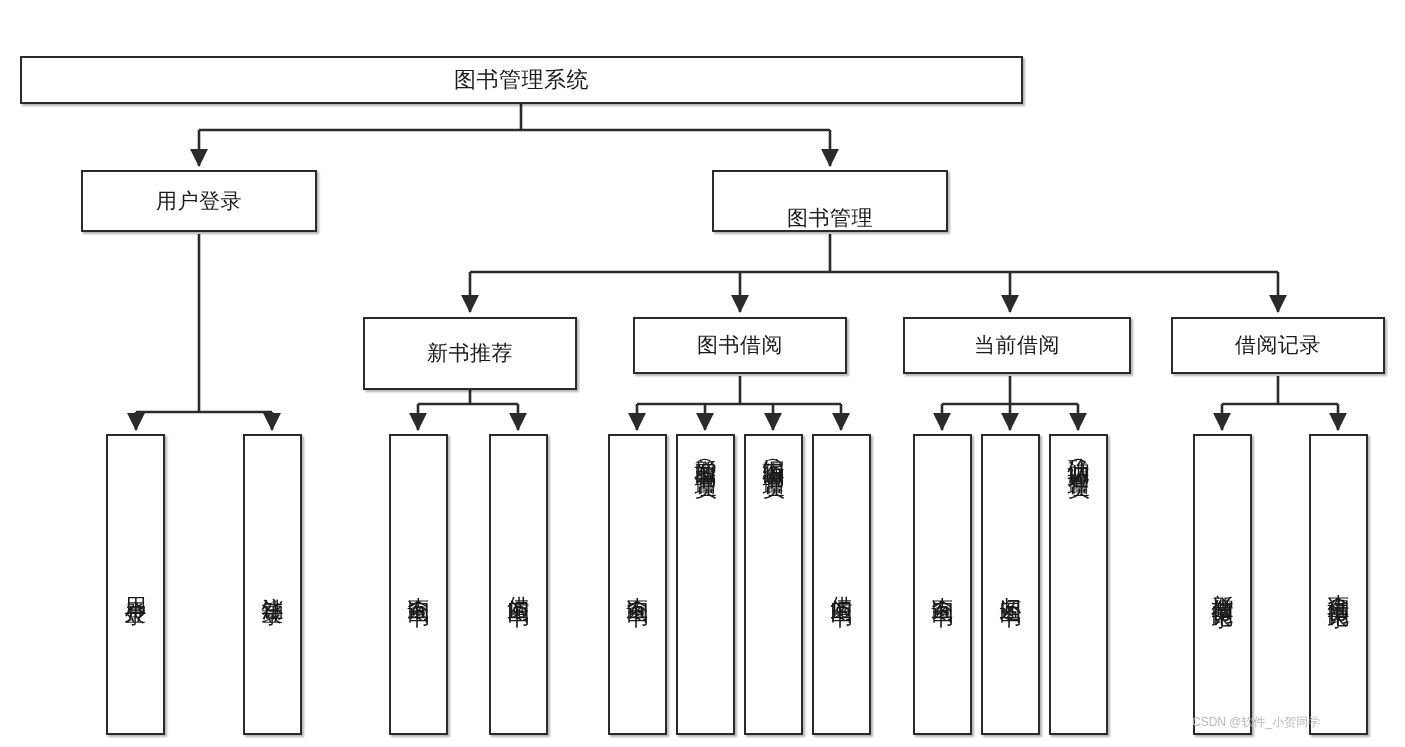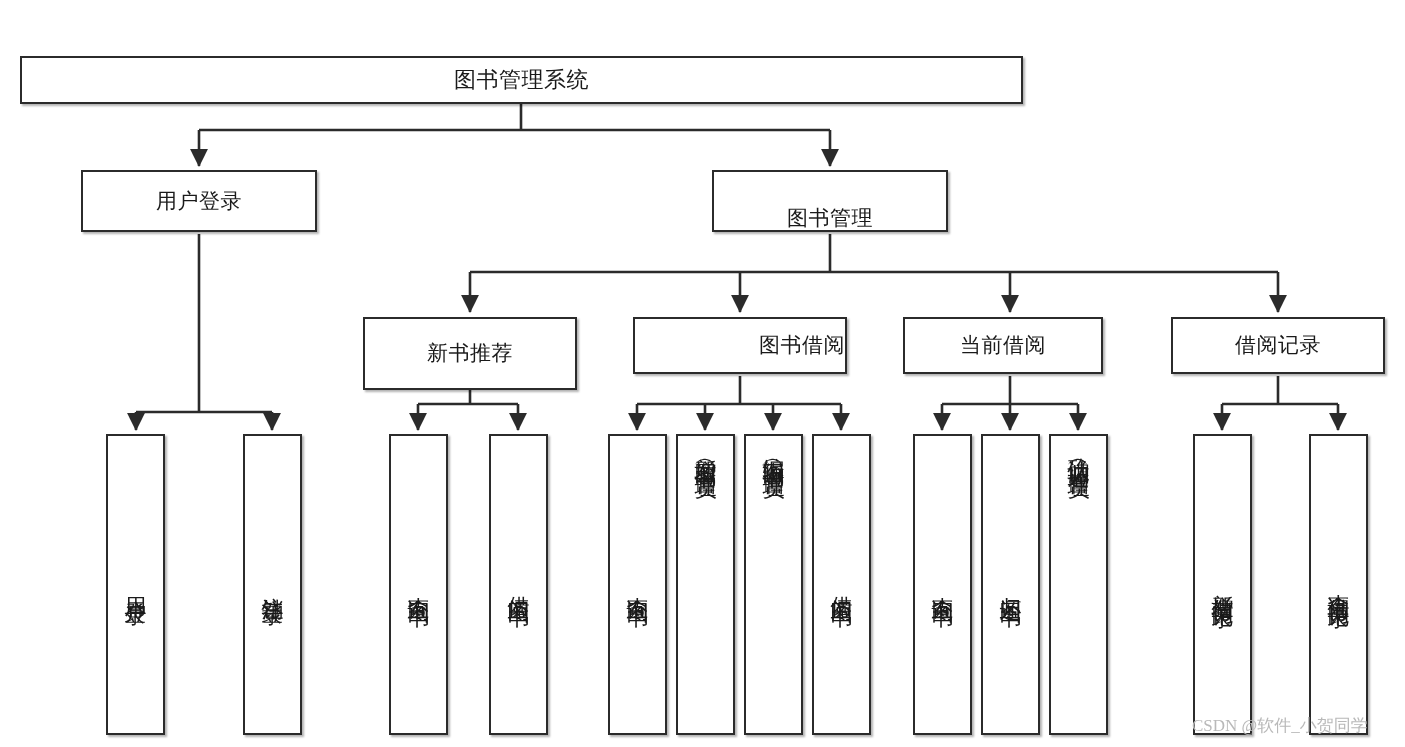--- a/index.html
+++ b/index.html
@@ -56,25 +56,25 @@
     letter-spacing: 3px;
     white-space: nowrap;
     line-height: 1;
   }
   .node.vertical.tall-text { padding-top: 4px; }
   .node.vertical.centered { align-items: center; padding-top: 0; }
   #watermark {
     position: absolute;
     left: 1192px;
     top: 714px;
-    font-size: 17px;
+    font-size: 12px;
     color: #b9b9b9;
     white-space: nowrap;
     z-index: 9;
-    font-family: Liberation Serif, serif;
+    font-family: Liberation Sans, sans-serif;
   }
 </style>
 </head>
 <body>
 
 <div id="diagram-root">
 
   <svg id="edge-layer" viewBox="0 0 1405 747" xmlns="http://www.w3.org/2000/svg">
     <defs>
       <marker id="arrow" viewBox="0 0 10 10" refX="9.5" refY="5" markerWidth="7" markerHeight="7" orient="auto-start-reverse">
@@ -134,24 +134,24 @@
   <div class="node" style="left:81px; top:170px; width:236px; height:62px;">
     <span class="node-label">用户登录</span>
   </div>
   <div class="node" style="left:712px; top:170px; width:236px; height:62px;align-items:flex-end;">
     <span class="node-label">图书管理</span>
   </div>
 
   <div class="node" style="left:363px; top:317px; width:214px; height:73px;">
     <span class="node-label">新书推荐</span>
   </div>
-  <div class="node" style="left:633px; top:317px; width:214px; height:57px;justify-content:flex-end;">
+  <div class="node" style="left:633px; top:317px; width:214px; height:57px;">
     <span class="node-label">图书借阅</span>
   </div>
-  <div class="node" style="left:903px; top:317px; width:200px; height:57px;">
+  <div class="node" style="left:903px; top:317px; width:228px; height:57px;">
     <span class="node-label">当前借阅</span>
   </div>
   <div class="node" style="left:1171px; top:317px; width:214px; height:57px;">
     <span class="node-label">借阅记录</span>
   </div>
 
   <div class="node vertical centered" style="left:106px; top:434px; width:59px; height:301px;">
     <span class="node-label">用户登录</span>
   </div>
   <div class="node vertical centered" style="left:243px; top:434px; width:59px; height:301px;">

